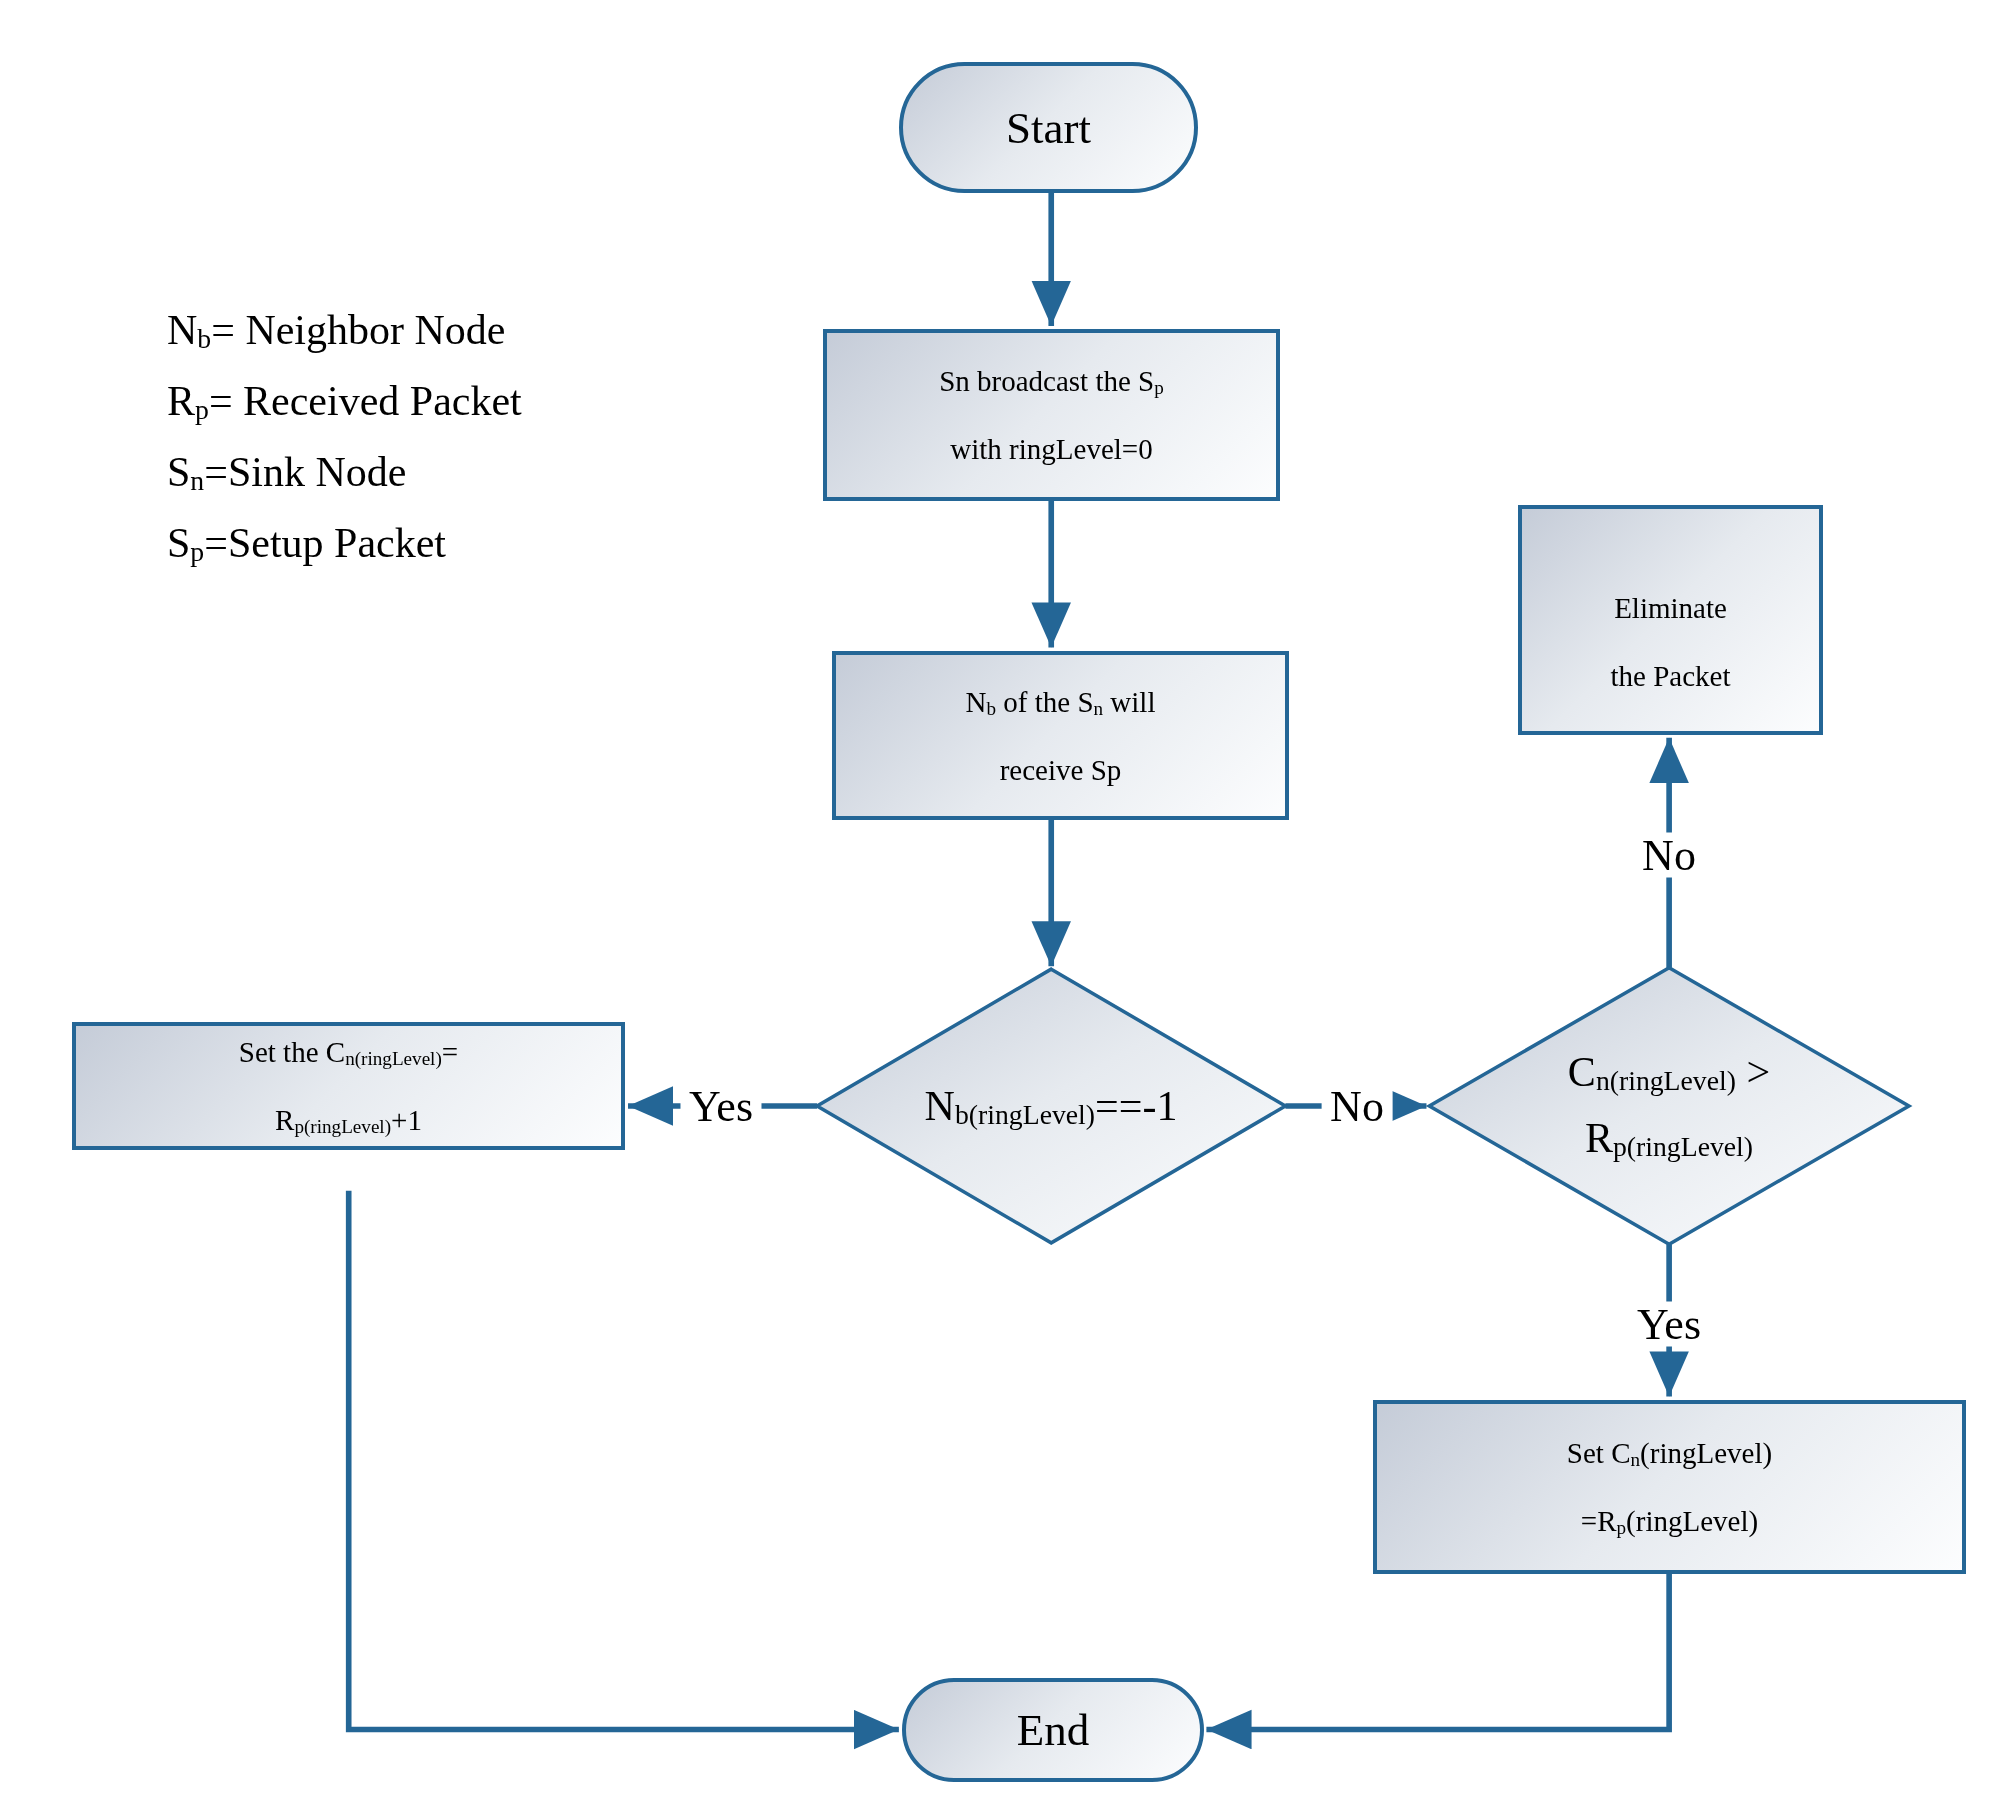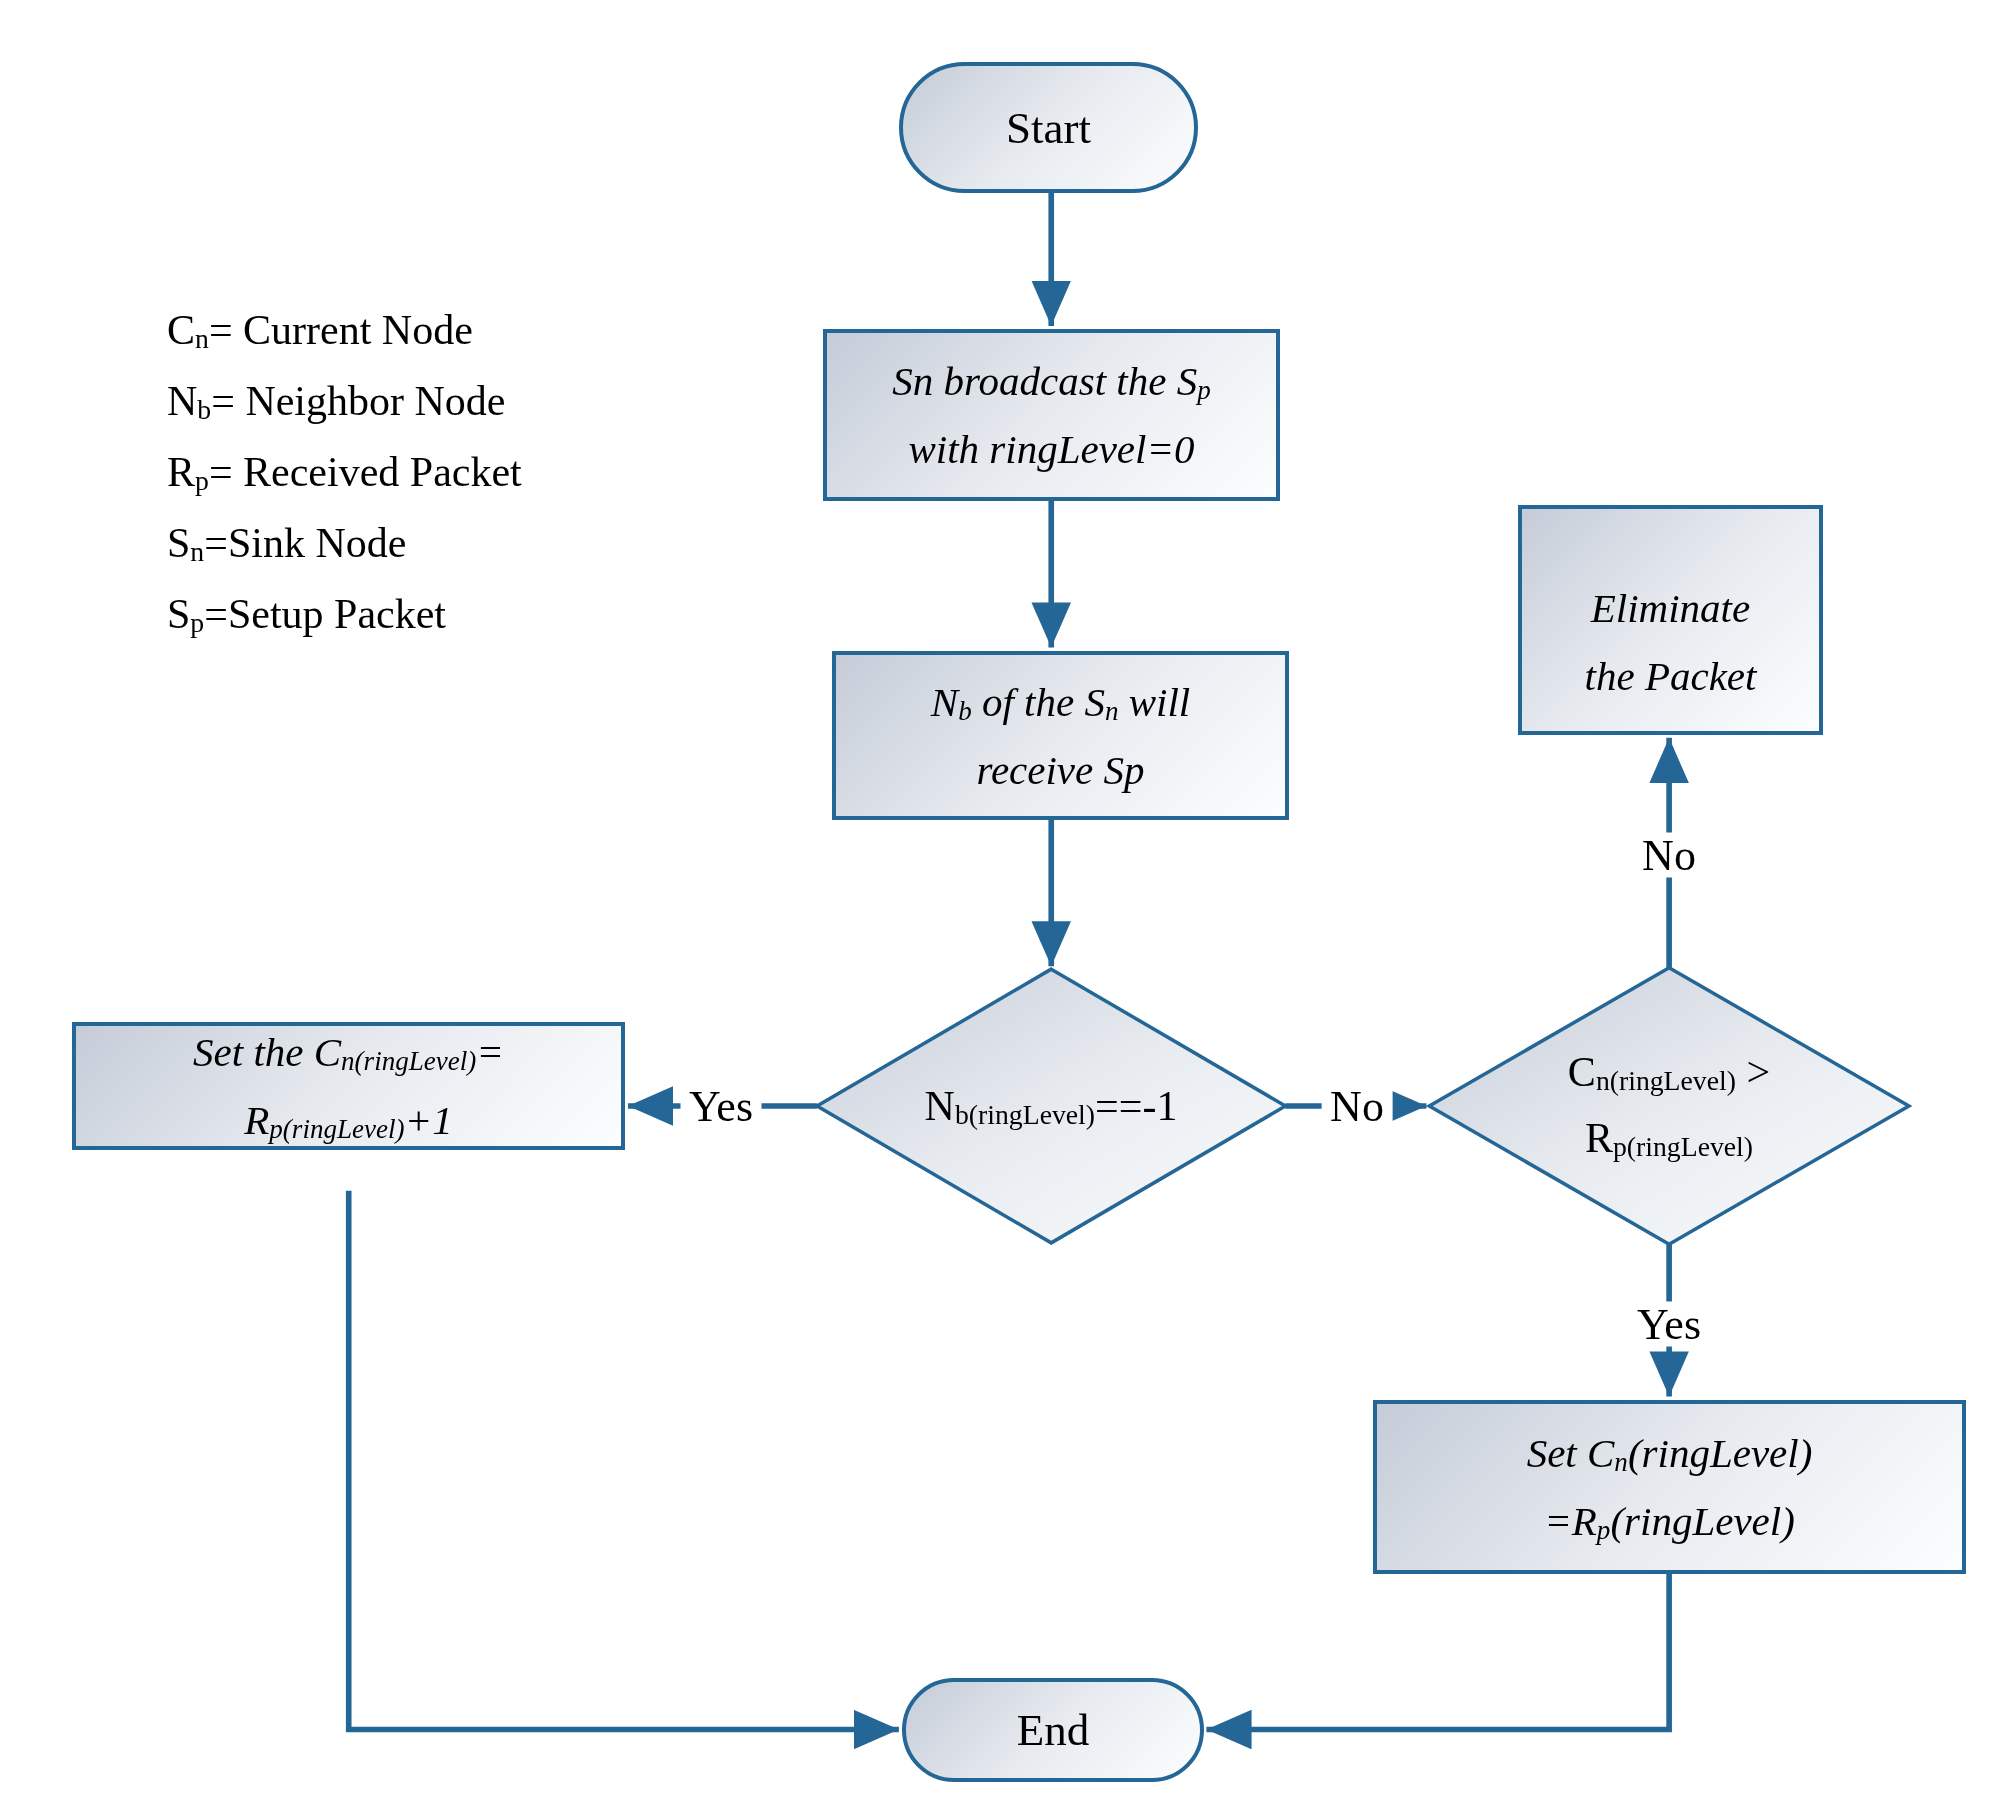--- a/index.html
+++ b/index.html
@@ -21,21 +21,21 @@
   .canvas{position:relative;width:2015px;height:1817px;overflow:hidden;}
   svg.layer{position:absolute;left:0;top:0;}
   .node{
     position:absolute;box-sizing:border-box;
     border:4.2px solid var(--stroke);
     background:linear-gradient(135deg,var(--fill-dark) 0%,var(--fill-mid) 48%,var(--fill-light) 100%);
     display:flex;flex-direction:column;align-items:center;justify-content:center;
     text-align:center;
   }
   .pill{border-radius:705px;font-size:45px;}
-  .rect{font-size:41px;line-height:68px;font-style:italic;}
+  .rect{font-size:29px;line-height:68px;}
   .dtext{
     position:absolute;transform:translate(-50%,-50%);
     text-align:center;font-size:42px;line-height:66px;white-space:nowrap;
   }
   .elabel{
     position:absolute;transform:translate(-50%,-50%);
     background:var(--bg);padding:0 8.5px;
     font-size:44px;line-height:45px;white-space:nowrap;
   }
   .legend{
@@ -69,21 +69,20 @@
       <path d="M2366 1372 L2366 1046" marker-end="url(#arrow)"></path>
       <path d="M2366 1764 L2366 1980" marker-end="url(#arrow)"></path>
       <path d="M494 1688 L494 2452 L1274 2452" marker-end="url(#arrow)"></path>
       <path d="M2366 2230 L2366 2452 L1710 2452" marker-end="url(#arrow)"></path>
     </g>
     <polygon points="1490,1374 1822,1568 1490,1762 1158,1568" fill="url(#nodeGrad)" stroke="#246696" style="stroke:var(--stroke)" stroke-width="5"></polygon>
     <polygon points="2366,1372 2706,1568 2366,1764 2026,1568" fill="url(#nodeGrad)" stroke="#246696" style="stroke:var(--stroke)" stroke-width="5"></polygon>
   </svg>
 
   <div class="legend">
-    <div>C<sub>n</sub>= Current Node</div>
     <div>N<sub>b</sub>= Neighbor Node</div>
     <div>R<sub>p</sub>= Received Packet</div>
     <div>S<sub>n</sub>=Sink Node</div>
     <div>S<sub>p</sub>=Setup Packet</div>
   </div>
 
   <div class="node pill" style="left:899px;top:62px;width:299px;height:131px;">
     <div>Start</div>
   </div>
 

